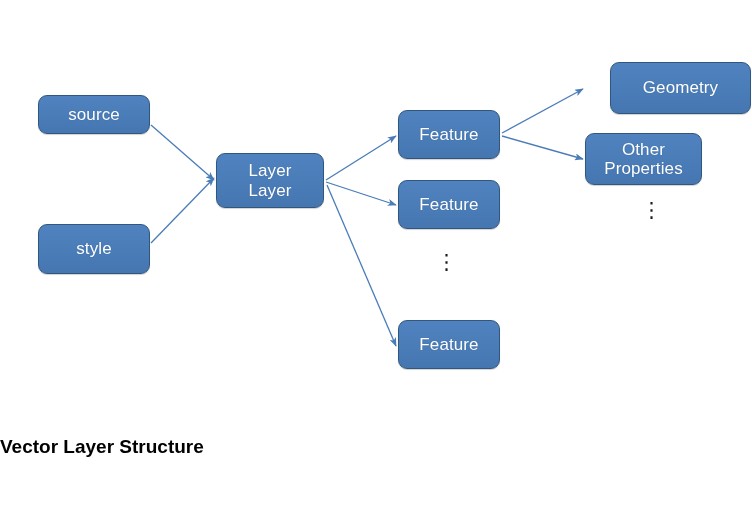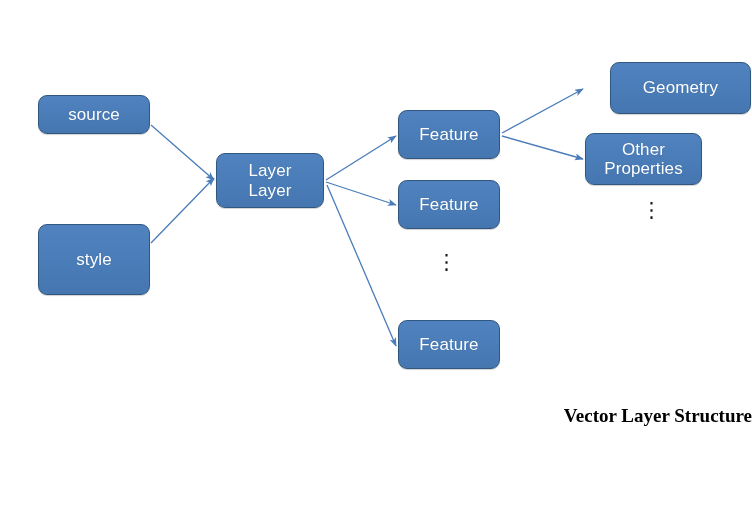--- a/index.html
+++ b/index.html
@@ -50,31 +50,31 @@
     color: #1a1a1a;
     font-size: 21px;
     line-height: 1;
     text-align: center;
     font-family: "Liberation Serif", serif;
     letter-spacing: 0;
   }
   .caption {
     position: absolute;
     left: 0;
-    top: 405px;
+    top: 436px;
     width: 752px;
-    text-align: right;
+    text-align: left;
     font-size: 19px;
     font-weight: bold;
     color: #000000;
-    font-family: Liberation Serif, serif;
+    font-family: Liberation Sans, sans-serif;
   }
   
   #node-source        { left: 38px;  top: 95px;  width: 112px; height: 39px; }
-  #node-style         { left: 38px;  top: 224px; width: 112px; height: 71px; }
+  #node-style         { left: 38px;  top: 224px; width: 112px; height: 50px; }
   #node-vector-layer  { left: 216px; top: 153px; width: 108px; height: 55px; }
   #node-feature-1     { left: 398px; top: 110px; width: 102px; height: 49px; }
   #node-feature-2     { left: 398px; top: 180px; width: 102px; height: 49px; }
   #node-feature-3     { left: 398px; top: 320px; width: 102px; height: 49px; }
   #node-geometry      { left: 610px; top: 62px;  width: 141px; height: 52px; }
   #node-other-props   { left: 585px; top: 133px; width: 117px; height: 52px; }
   #dots-features      { left: 436px; top: 252px; }
   #dots-properties    { left: 641px; top: 200px; }
 </style>
 </head>

